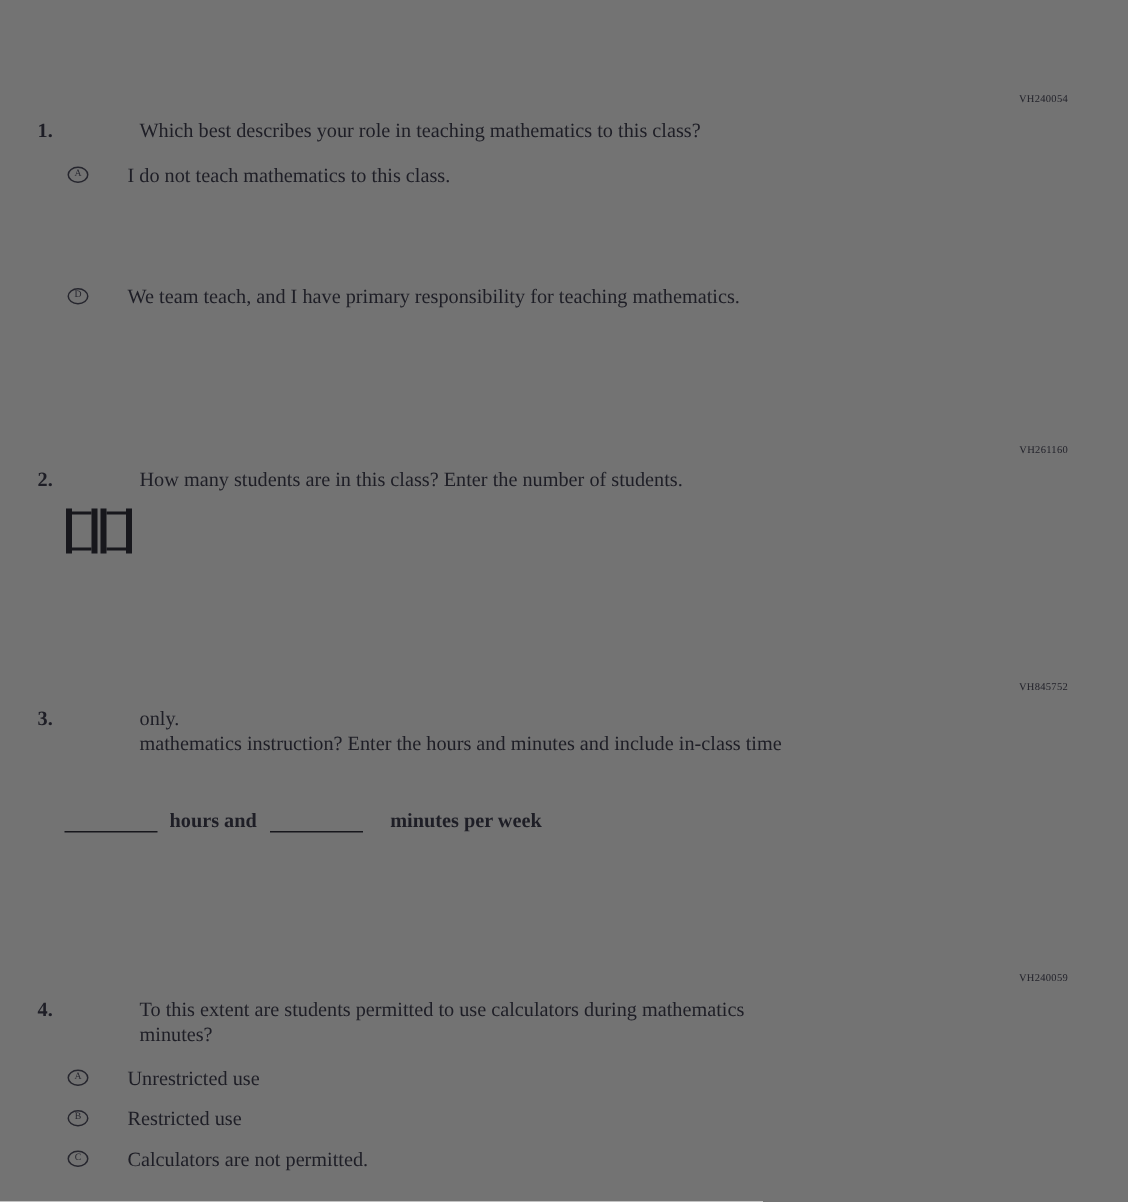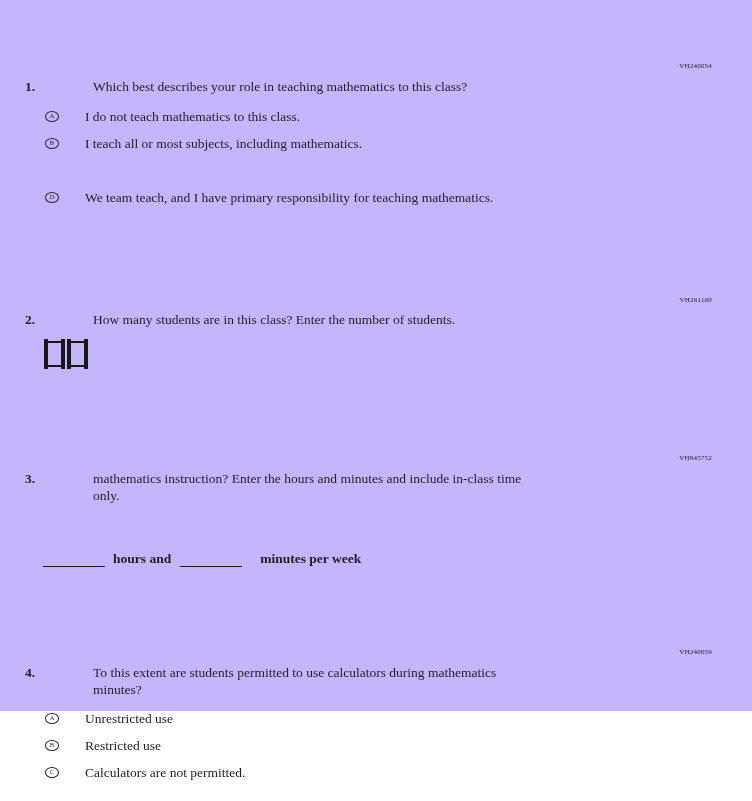--- a/index.html
+++ b/index.html
@@ -4,21 +4,21 @@
 <style>
   * { margin: 0; padding: 0; box-sizing: border-box; }
   html, body {
     width: 752px; height: 801px;
     background: #ffffff;
     font-family: "Liberation Serif", serif;
     color: #1e1e26;
     overflow: hidden;
     position: relative;
   }
-  .page { position: absolute; inset: 0; width: 752px; height: 711px; background: #c4b5fd; }
+  .page { position: absolute; inset: 0; width: 752px; height: 801px; background: #737373; }
 
   .code {
     position: absolute;
     right: 40px;
     font-size: 7px;
     letter-spacing: 0.2px;
     color: #23232b;
     white-space: nowrap;
   }
 
@@ -88,21 +88,20 @@
   .fillin {
     position: absolute;
     left: 43px;
     top: 539px;
     display: flex;
     align-items: flex-end;
     font-size: 13.5px;
     font-weight: bold;
     line-height: 16px;
     white-space: nowrap;
-    margin-top: 12px;
   }
   .blank {
     width: 62px;
     height: 15px;
     border-bottom: 1.8px solid #17171c;
     display: inline-block;
   }
   .fillin .gap-s { width: 8px; }
   .fillin .gap-m { width: 9px; }
   .fillin .gap-l { width: 18px; }
@@ -118,26 +117,20 @@
     <div class="q-text">
       <div>Which best describes your role in teaching mathematics to this class?</div>
     </div>
   </div>
   <div class="opt" style="top:109px">
     <span class="oval">
         <span>A</span>
       </span>
     <span class="opt-label">I do not teach mathematics to this class.</span>
   </div>
-  <div class="opt" style="top:136px">
-    <span class="oval">
-        <span>B</span>
-      </span>
-    <span class="opt-label">I teach all or most subjects, including mathematics.</span>
-  </div>
   <div class="opt" style="top:190px">
     <span class="oval">
         <span>D</span>
       </span>
     <span class="opt-label">We team teach, and I have primary responsibility for teaching mathematics.</span>
   </div>
 
   <div class="code" style="top:296px">VH261160</div>
   <div class="q-row" style="top:311px">
     <span class="q-num">2.</span>
@@ -147,22 +140,22 @@
   </div>
   <div class="digit-boxes">
     <div class="digit-box"></div>
     <div class="digit-box"></div>
   </div>
 
   <div class="code" style="top:454px">VH845752</div>
   <div class="q-row" style="top:470px">
     <span class="q-num">3.</span>
     <div class="q-text">
+      <div>only.</div>
       <div>mathematics instruction? Enter the hours and minutes and include in-class time</div>
-      <div>only.</div>
     </div>
   </div>
   <div class="fillin">
     <span class="blank"></span>
     <span class="gap-s"></span>
     <span>hours and</span>
     <span class="gap-m"></span>
     <span class="blank"></span>
     <span class="gap-l"></span>
     <span>minutes per week</span>

